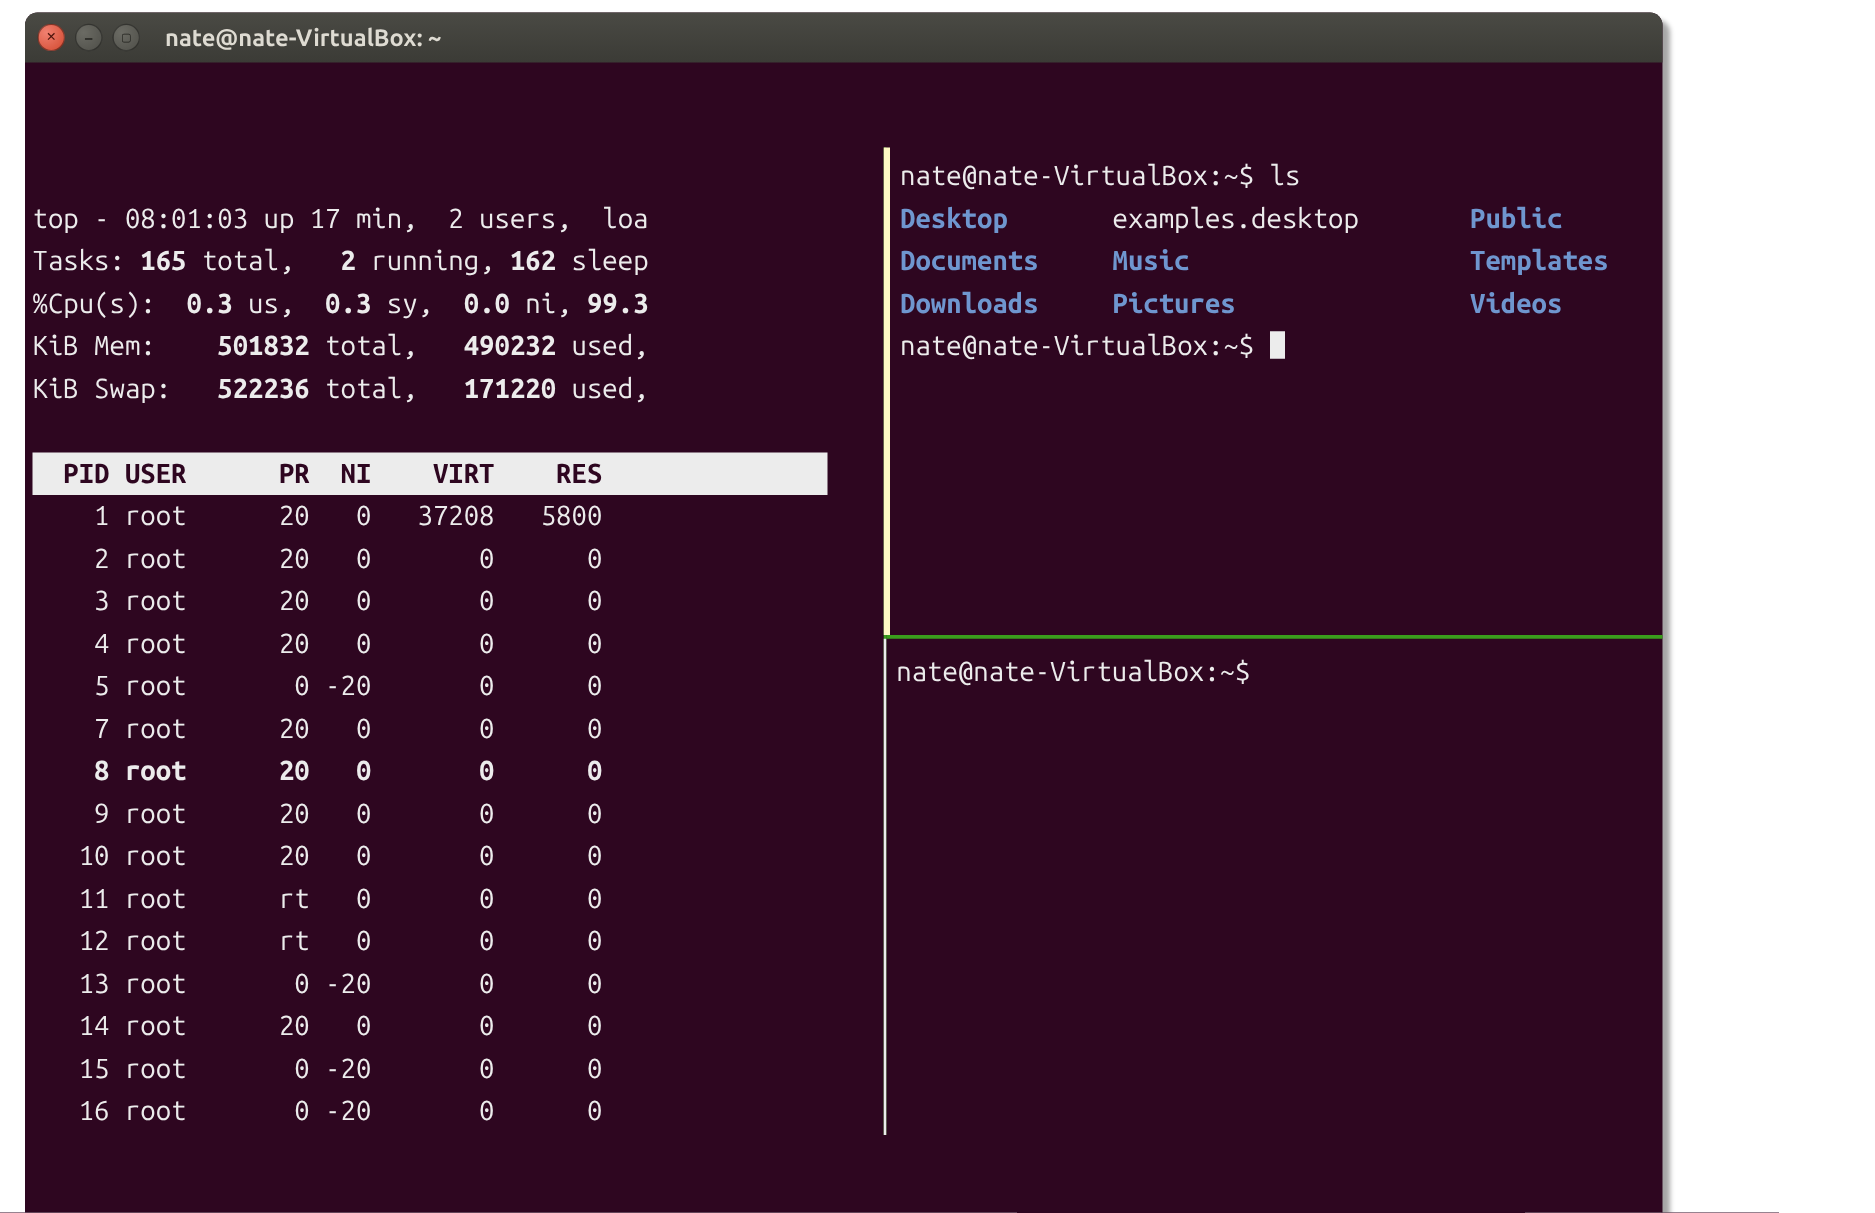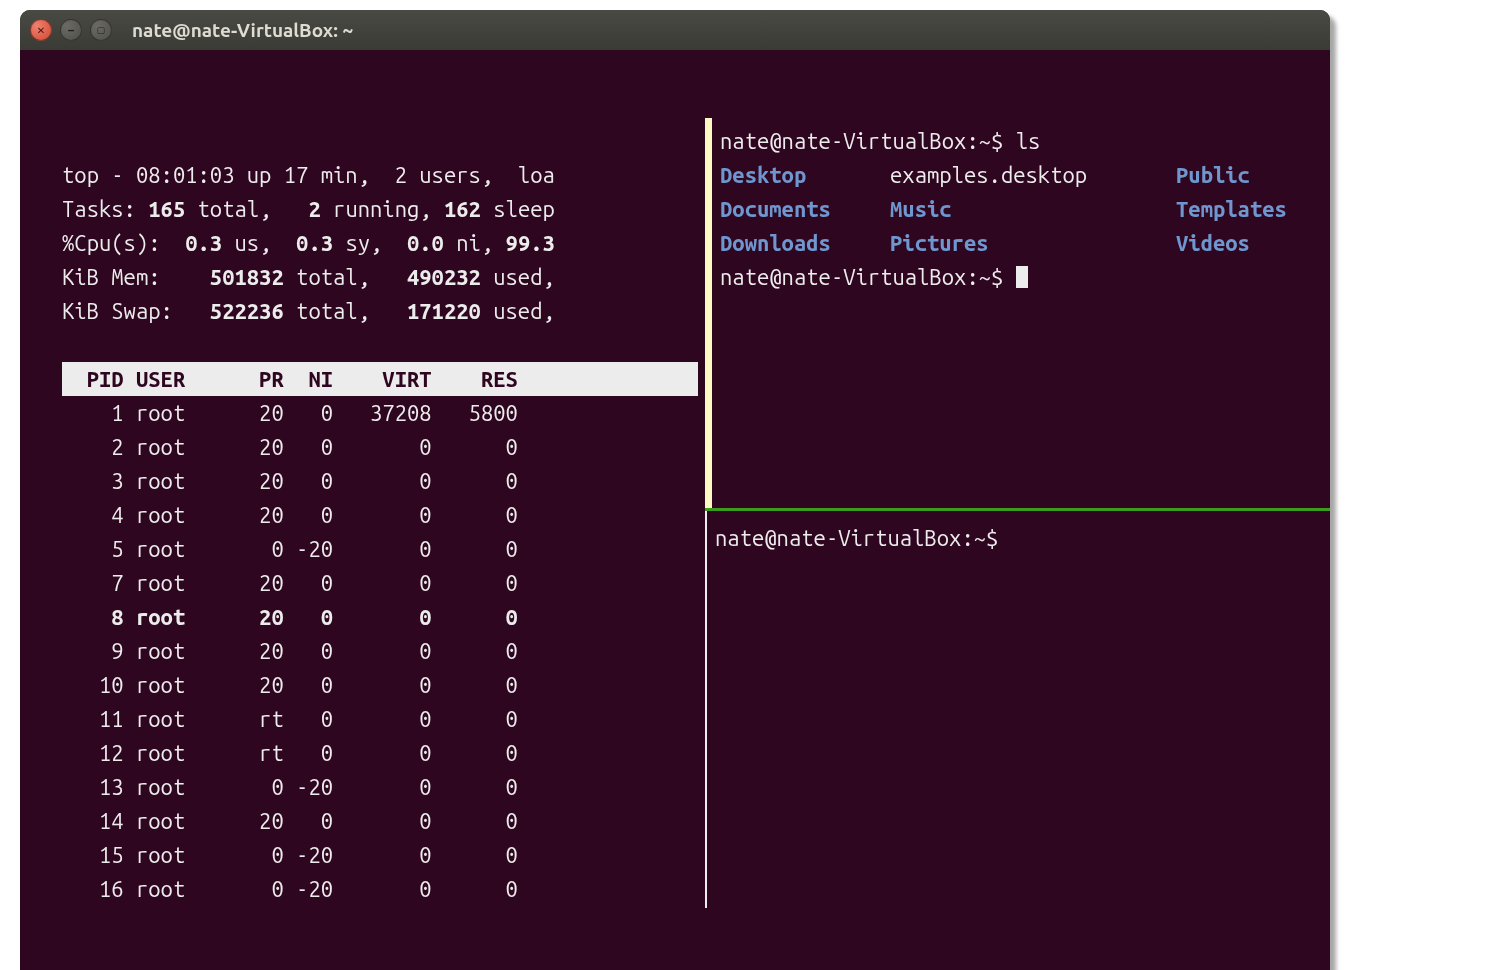--- a/index.html
+++ b/index.html
@@ -60,36 +60,35 @@
   }
   .panes {
     display: flex;
     height: 790px;
   }
   .left-pane {
     width: 728px;
     padding: 6px 0 0 6px;
     box-sizing: border-box;
     overflow: hidden;
-    margin-left: 36px;
   }
   .vdiv {
     width: 2px;
     background: #3a9e1c;
   }
   .right-col {
     flex: 1;
     display: flex;
     flex-direction: column;
   }
   .right-top {
     height: 390px;
     padding: 6px 0 0 8px;
     box-sizing: border-box;
-    border-left: 7px solid #fef9c3;
+    border-left: 5px solid #fef9c3;
     margin-left: -2px;
   }
   .hdiv {
     height: 3px;
     background: #3a9e1c;
   }
   .right-bot {
     flex: 1;
     padding: 10px 0 0 8px;
     box-sizing: border-box;

